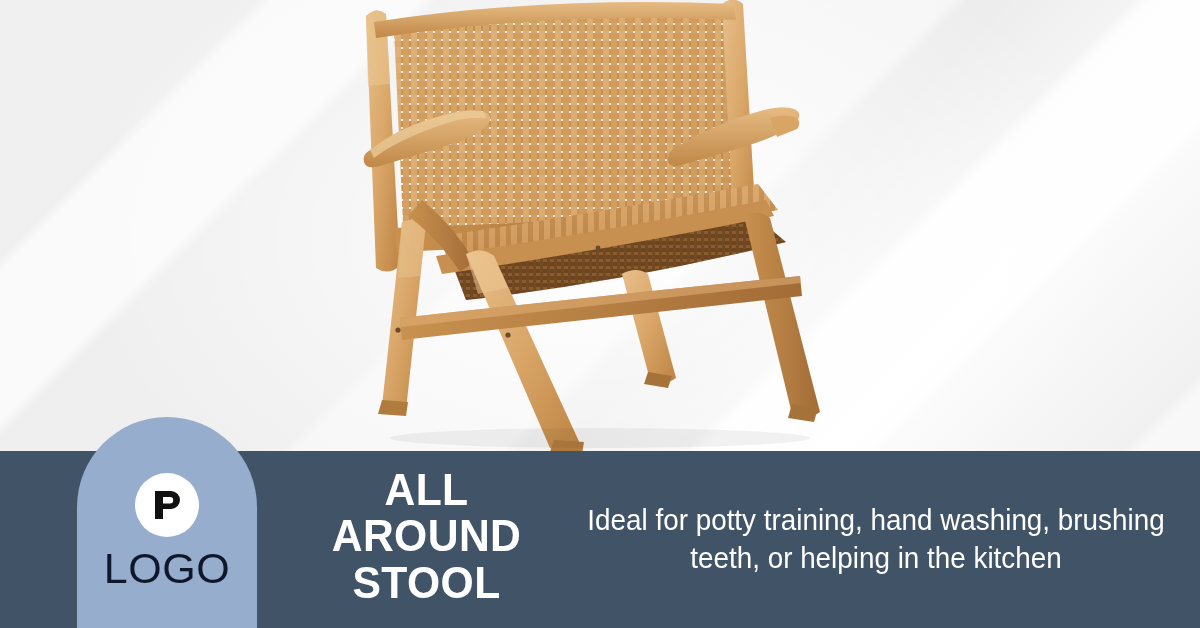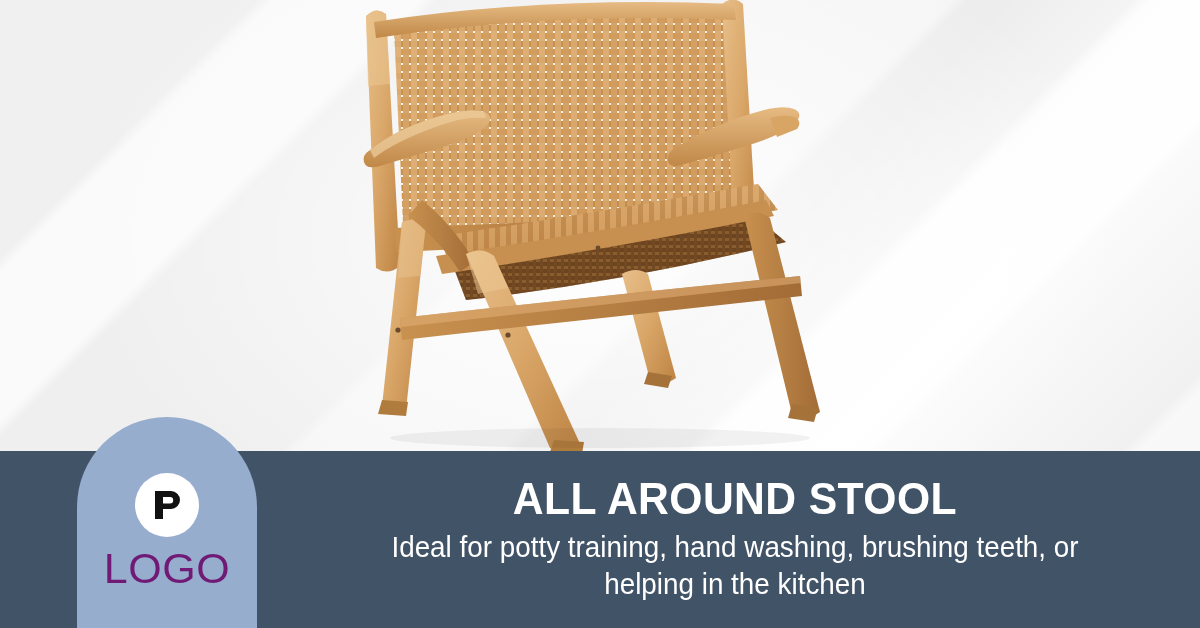--- a/index.html
+++ b/index.html
@@ -91,37 +91,36 @@
     align-items: center;
     justify-content: center;
   }
   .logo-mark svg { display: block; }
   .logo-text {
     position: absolute;
     left: 0;
     right: 0;
     top: 130px;
     text-align: center;
-    color: #701a75;
+    color: #0f172a;
     font-size: 43px;
     line-height: 1;
     font-weight: 400;
     letter-spacing: 0.5px;
     font-family: "Liberation Sans", sans-serif;
   }
 
   
   .copy {
     position: absolute;
     left: 285px;
     right: 16px;
     bottom: 0;
     height: 177px;
     display: flex;
-    flex-direction: column;
     align-items: center;
     justify-content: center;
     text-align: center;
   }
   .headline {
     color: #ffffff;
     font-size: 44px;
     line-height: 1.06;
     font-weight: bold;
     letter-spacing: 0.4px;

